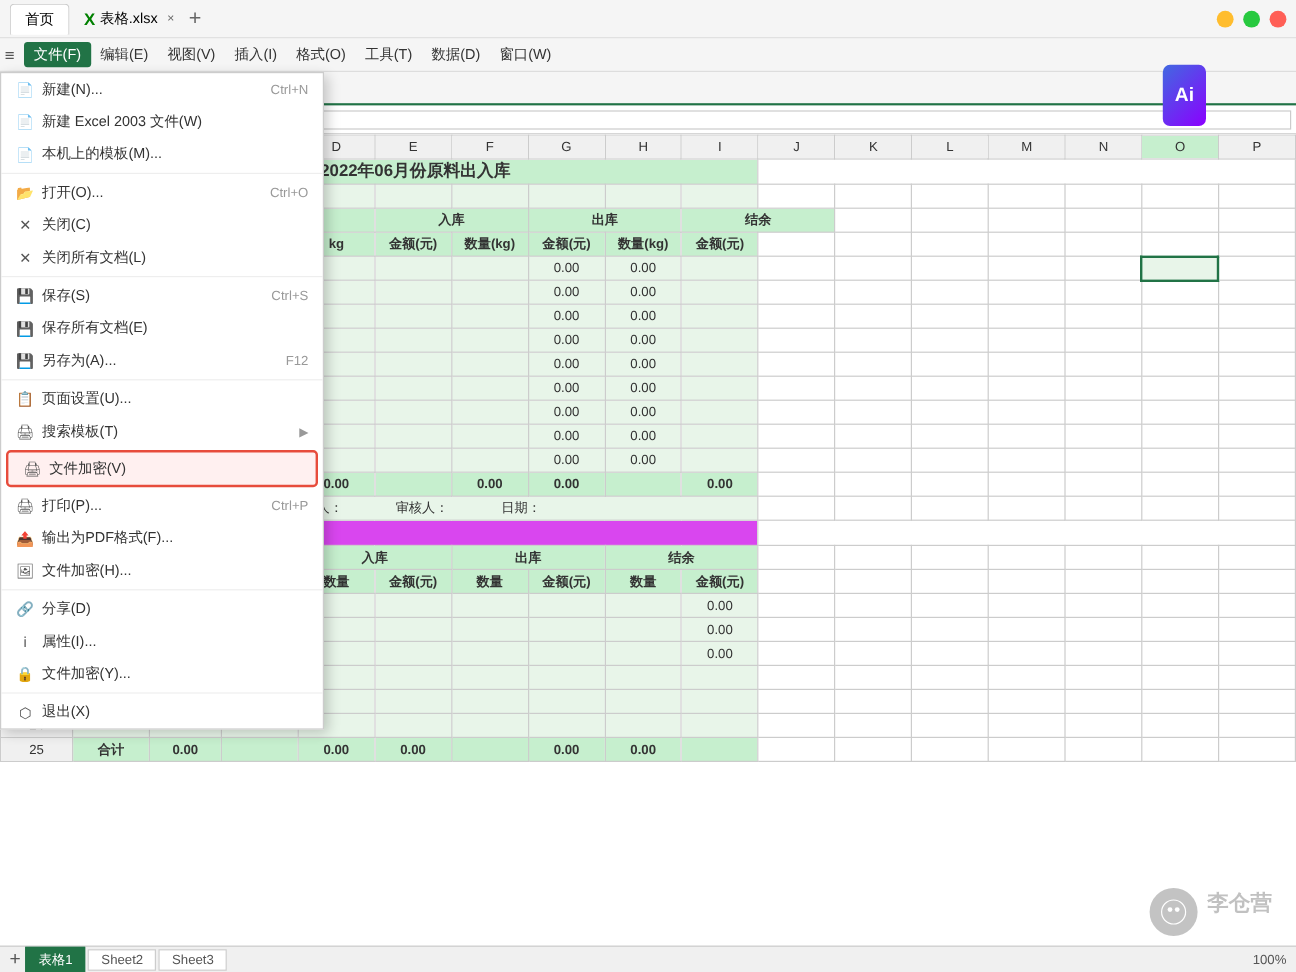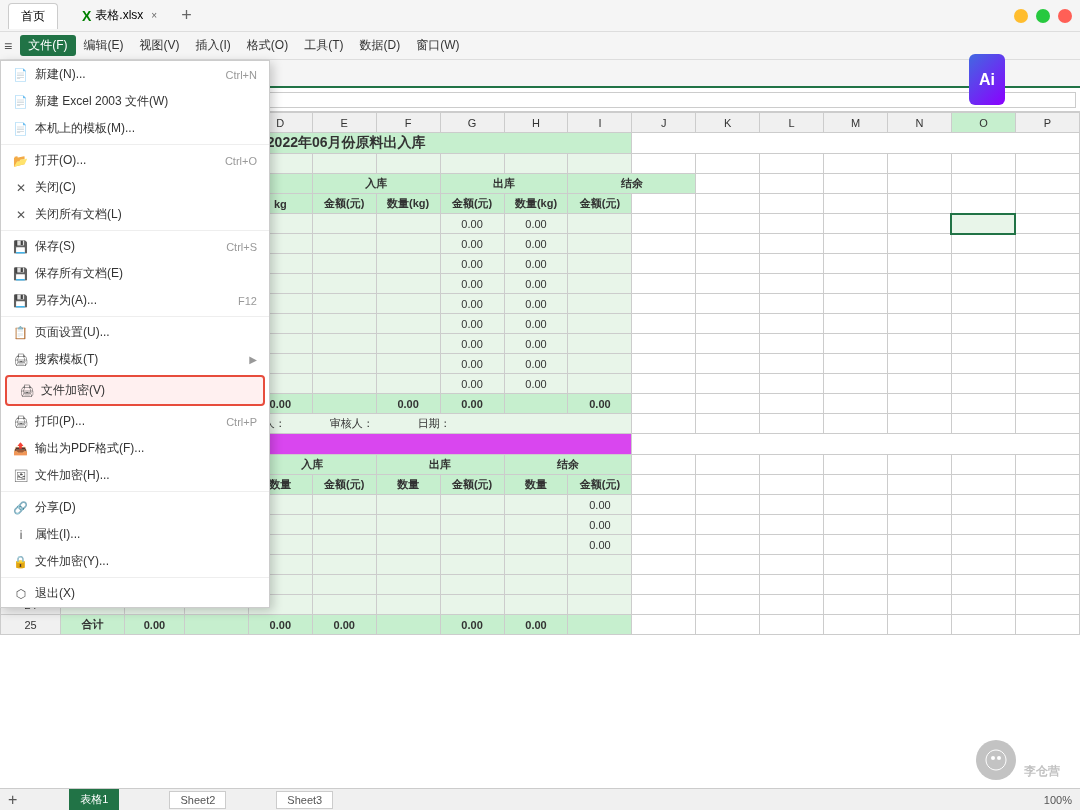--- a/index.html
+++ b/index.html
@@ -1,20 +1,20 @@
 <!DOCTYPE html>
 <html><head>
   <meta charset="utf-8">
   <style>
     * { margin: 0; padding: 0; box-sizing: border-box; }
     body { font-family: 'Microsoft YaHei', SimSun, sans-serif; font-size: 12px; background: #f0f0f0; overflow: hidden; width: 1080px; height: 810px; }
 
     
     .title-bar { height: 32px; background: #f5f5f5; display: flex; align-items: center; padding: 0 8px; border-bottom: 1px solid #ddd; }
-    .title-bar-tabs { display: flex; align-items: center; gap: 16px; flex: 1; }
+    .title-bar-tabs { display: flex; align-items: center; gap: 4px; flex: 1; }
     .tab-home { background: #fff; border: 1px solid #ccc; border-bottom: none; padding: 4px 12px; font-size: 12px; border-radius: 4px 4px 0 0; }
     .tab-file { display: flex; align-items: center; gap: 4px; padding: 4px 8px; font-size: 12px; }
     .tab-file .icon { color: green; font-weight: bold; font-size: 14px; }
     .title-controls { display: flex; gap: 8px; align-items: center; }
     .title-btn { width: 14px; height: 14px; border-radius: 50%; display: inline-block; cursor: pointer; }
     .title-btn.close { background: #ff5f56; }
     .title-btn.min { background: #ffbd2e; }
     .title-btn.max { background: #27c93f; }
     .tab-plus { background: none; border: none; font-size: 18px; color: #666; cursor: pointer; }
     .ribbon-menu { display: flex; align-items: center; padding: 2px 4px; background: #f5f5f5; border-bottom: 1px solid #ddd; height: 28px; }
@@ -48,25 +48,25 @@
     .menu-icon { width: 16px; height: 16px; display: inline-flex; align-items: center; justify-content: center; font-size: 12px; color: #555; }
 
     
     .side-menu { position: absolute; top: 60px; left: 0; width: 95px; background: #f5f5f5; border-right: 1px solid #ccc; z-index: 150; }
     .side-menu-item { padding: 5px 8px; font-size: 12px; color: #333; cursor: pointer; border-bottom: 1px solid #eee; }
     .side-menu-item.active { background: #fff; }
 
     
     .status-bar { height: 22px; background: #f0f0f0; border-top: 1px solid #ccc; display: flex; align-items: center; padding: 0 8px; font-size: 11px; color: #555; }
     .sheet-tabs { display: flex; align-items: center; flex: 1; }
-    .sheet-tab { padding: 2px 10px; border: 1px solid #ccc; background: #fff; font-size: 11px; cursor: pointer; margin-right: 2px; margin-left: 48px; }
+    .sheet-tab { padding: 2px 10px; border: 1px solid #ccc; background: #fff; font-size: 11px; cursor: pointer; margin-right: 2px; }
     .sheet-tab.active { background: #217346; color: #fff; border-color: #217346; }
 
     
-    .watermark { position: absolute; bottom: 30px; right: 20px; font-size: 12px; color: rgba(100,100,100,0.4); font-weight: bold; display: flex; align-items: flex-end; gap: 8px; z-index: 50; }
+    .watermark { position: absolute; bottom: 30px; right: 20px; font-size: 18px; color: rgba(100,100,100,0.4); font-weight: bold; display: flex; align-items: flex-start; gap: 8px; z-index: 50; }
     .watermark-icon { width: 40px; height: 40px; background: #888; border-radius: 50%; display: flex; align-items: center; justify-content: center; color: #fff; font-size: 14px; opacity: 0.5; }
 
     .ai-badge { position: absolute; top: 54px; right: 75px; width: 36px; height: 51px; background: linear-gradient(135deg, #4169e1, #8b00ff); border-radius: 6px; display: flex; align-items: center; justify-content: center; color: #fff; font-size: 16px; font-weight: bold; z-index: 300; }
   </style>
 </head>
 <body>
 
 <div style="position:relative; width:1080px; height:810px; overflow:hidden;">
 
   <div class="title-bar">

